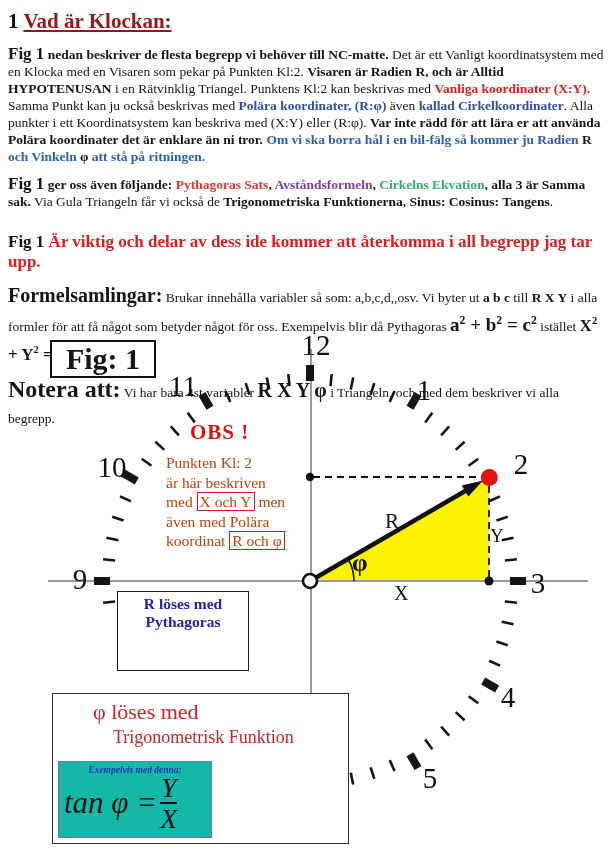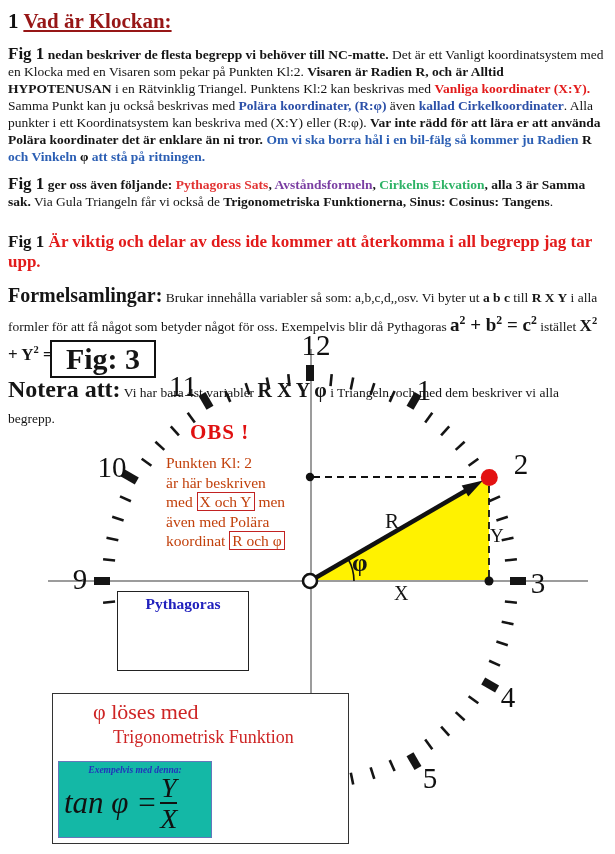--- a/index.html
+++ b/index.html
@@ -134,21 +134,21 @@
 
     <line x1="310" y1="572" x2="467" y2="481" stroke="#111" stroke-width="4.5"></line>
     <polygon points="483,471.5 468.3,487.6 461.7,476.4" fill="#111"></polygon>
 
     <circle cx="310" cy="468" r="4.2" fill="#111"></circle>
     <circle cx="489" cy="572" r="4.5" fill="#111"></circle>
     <circle cx="310" cy="572" r="7" fill="#fff" stroke="#111" stroke-width="2.6"></circle>
     <circle cx="489.3" cy="468.5" r="8.5" fill="#E31212"></circle>
   </svg>
 
-  <div class="abs fig1-box"><span>Fig: 3</span></div>
+  <div class="abs fig1-box"><span>Fig: 1</span></div>
 
   <span class="abs clock-num" style="left:316px;top:336px;">12</span>
   <span class="abs clock-num" style="left:424px;top:381px;">1</span>
   <span class="abs clock-num" style="left:521px;top:455px;">2</span>
   <span class="abs clock-num" style="left:538px;top:574px;">3</span>
   <span class="abs clock-num" style="left:508px;top:688px;">4</span>
   <span class="abs clock-num" style="left:430px;top:769px;">5</span>
   <span class="abs clock-num" style="left:80px;top:570px;">9</span>
   <span class="abs clock-num" style="left:112px;top:458px;">10</span>
   <span class="abs clock-num" style="left:183px;top:377px;">11</span>
@@ -161,20 +161,21 @@
     <div>även med Polära</div>
     <div><span>koordinat </span><span class="rbx">R och φ</span></div>
   </div>
 
   <span class="abs lblR">R</span>
   <span class="abs lblY">Y</span>
   <span class="abs lblX">X</span>
   <span class="abs lblPhi">φ</span>
 
   <div class="abs r-box">
+    <div class="bl">R löses med</div>
     <div class="bl">Pythagoras</div>
   </div>
 
   <div class="abs phi-box">
     <div class="l1">φ löses med</div>
     <div class="l2">Trigonometrisk Funktion</div>
     <div class="ex-box">
       <div class="ex-label">Exempelvis med denna:</div>
       <div class="tan-row">
         <span class="tan-lhs">tan φ =</span>

